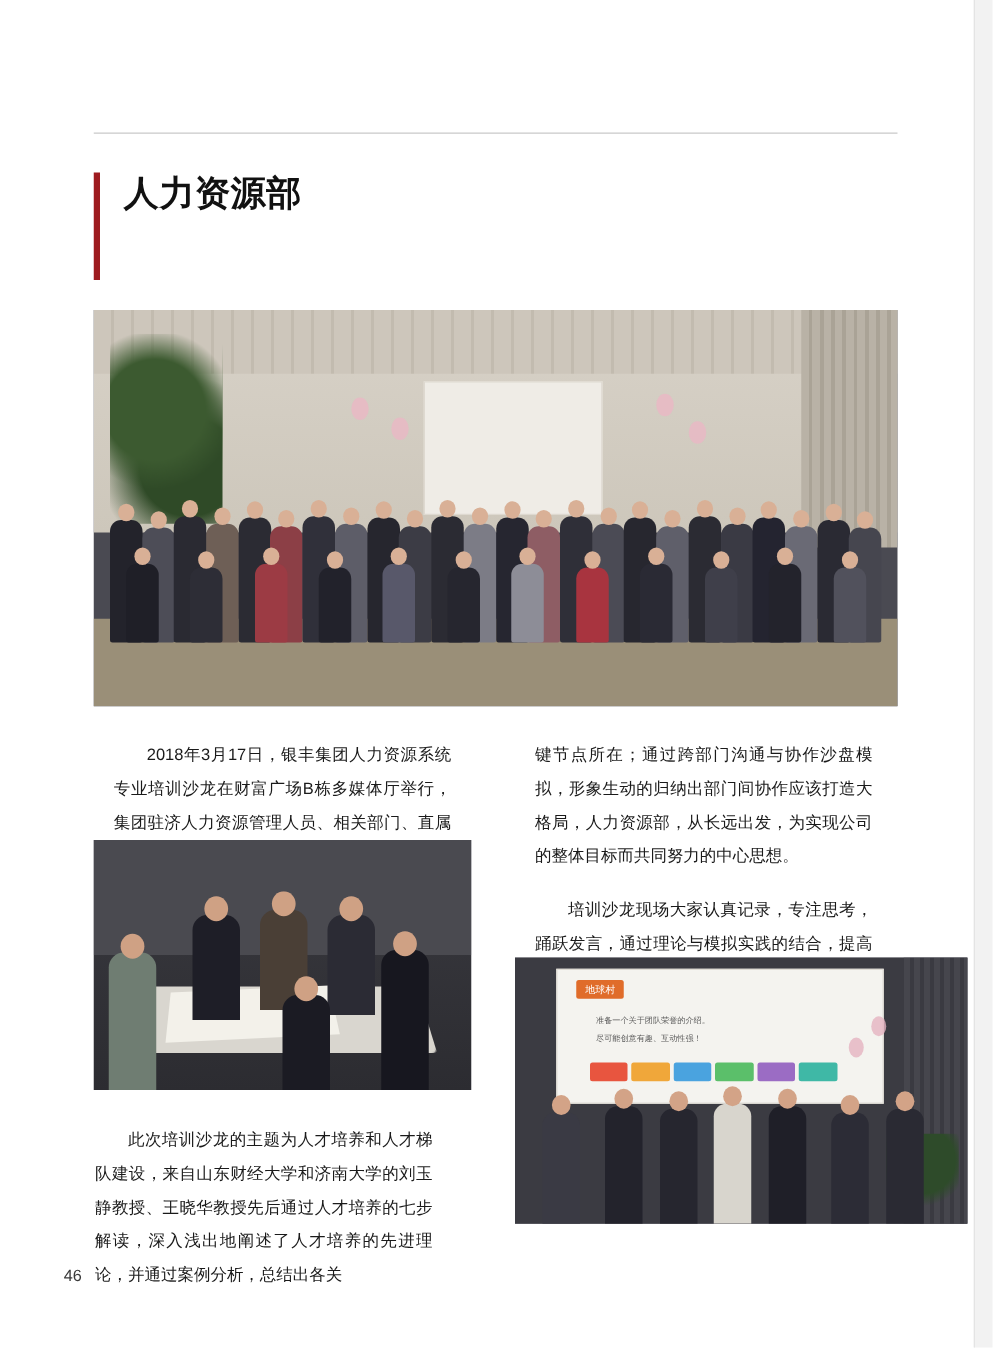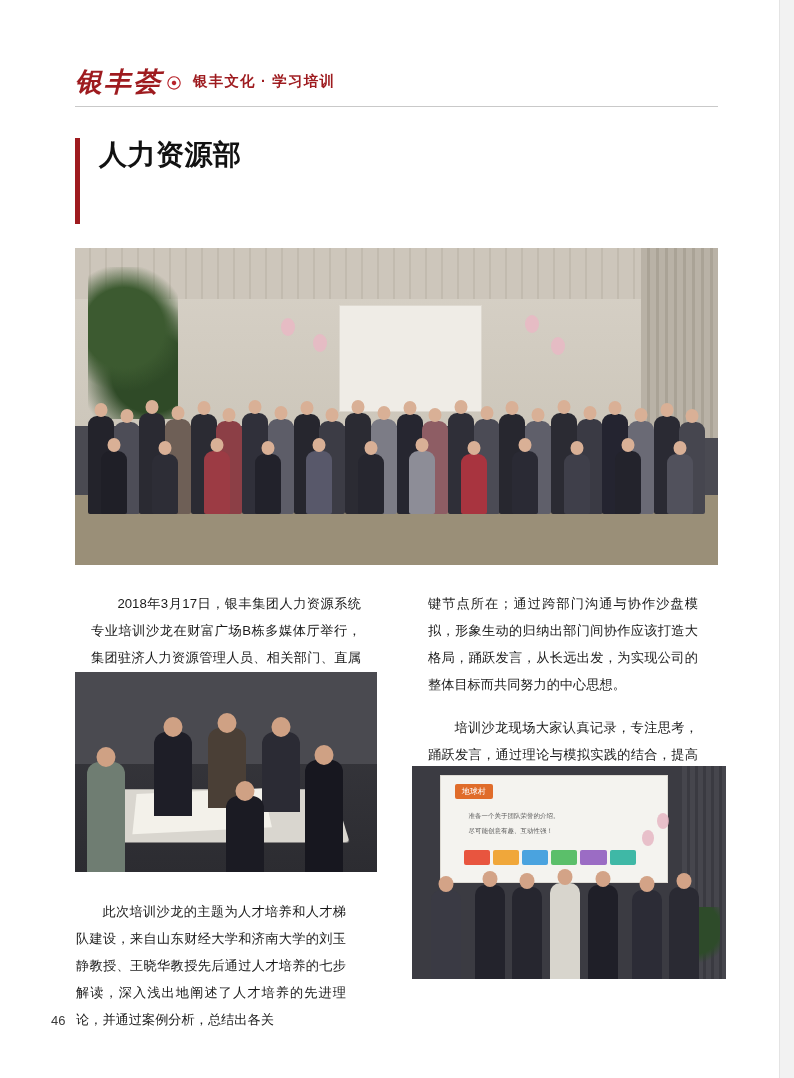--- a/index.html
+++ b/index.html
@@ -173,21 +173,21 @@
     position:absolute; width:38px; background:#20202a; border-radius:12px 12px 0 0;
   }
   .ws-person::before {
     content:""; position:absolute; left:50%; top:-15px; transform:translateX(-50%);
     width:19px; height:20px; border-radius:50%; background:#cfa184;
   }
 
   
   .photo-present {
     left: 412px; top: 766px;
-    width: 314px; height: 213px;
+    width: 362px; height: 213px;
   }
   .pr-bg { position:absolute; inset:0; background:#3b3b42; }
   .pr-screen {
     position:absolute; left:9%; top:4%; width:72%; height:50%;
     background:#f4f3ef; border:1px solid #dedbd4;
   }
   .pr-slide-title {
     position:absolute; left:6%; top:8%;
     background:#e06c2a; color:#fff; font-size:8px; padding:2px 7px; border-radius:2px;
   }
@@ -235,26 +235,20 @@
     font-size: 13px;
     color: #3a3a3a;
     font-family: "Liberation Sans", sans-serif;
   }
 </style>
 </head>
 <body>
 
 <div class="page">
 
-  <div class="header">
-    <span class="brand-mark">银丰荟</span>
-    <span class="brand-swirl">⦿</span>
-    <span class="brand-divider"></span>
-    <span class="header-cat">银丰文化 · 学习培训</span>
-  </div>
   <div class="header-rule"></div>
 
   <div class="title-wrap">
     <div class="title-bar"></div>
     <div class="title-text">
       <div>人力资源部</div>
     </div>
   </div>
 
   <div class="photo photo-group">
@@ -306,21 +300,21 @@
       <div class="gp-person" style="left:84%;height:40%;background:#23232c"></div>
       <div class="gp-person" style="left:92%;height:38%;background:#51515c"></div>
     </div>
   </div>
 
   <div class="col col-left-1">
     <p class="indent">2018年3月17日，银丰集团人力资源系统专业培训沙龙在财富广场B栋多媒体厅举行，集团驻济人力资源管理人员、相关部门、直属公司人力资源负责人共60余人参加培训。</p>
   </div>
 
   <div class="col col-right-1">
-    <p>键节点所在；通过跨部门沟通与协作沙盘模拟，形象生动的归纳出部门间协作应该打造大格局，踊跃发言，从长远出发，为实现公司的整体目标而共同努力的中心思想。</p>
+    <p>键节点所在；通过跨部门沟通与协作沙盘模拟，形象生动的归纳出部门间协作应该打造大格局，人力资源部，从长远出发，为实现公司的整体目标而共同努力的中心思想。</p>
     <p class="indent">培训沙龙现场大家认真记录，专注思考，踊跃发言，通过理论与模拟实践的结合，提高了人力资源管理人员对人才培养与人才梯队建设、跨部门沟通的认知，为下一步的人力重点工作的开展夯实了基础。</p>
   </div>
 
   <div class="photo photo-workshop">
     <div class="ws-bg"></div>
     <div class="ws-wall"></div>
     <div class="ws-table"></div>
     <div class="ws-paper"></div>
     <div class="ws-person" style="left:4%;top:45%;height:55%;background:#6f7d72"></div>
     <div class="ws-person" style="left:26%;top:30%;height:42%;background:#1e1e27"></div>

